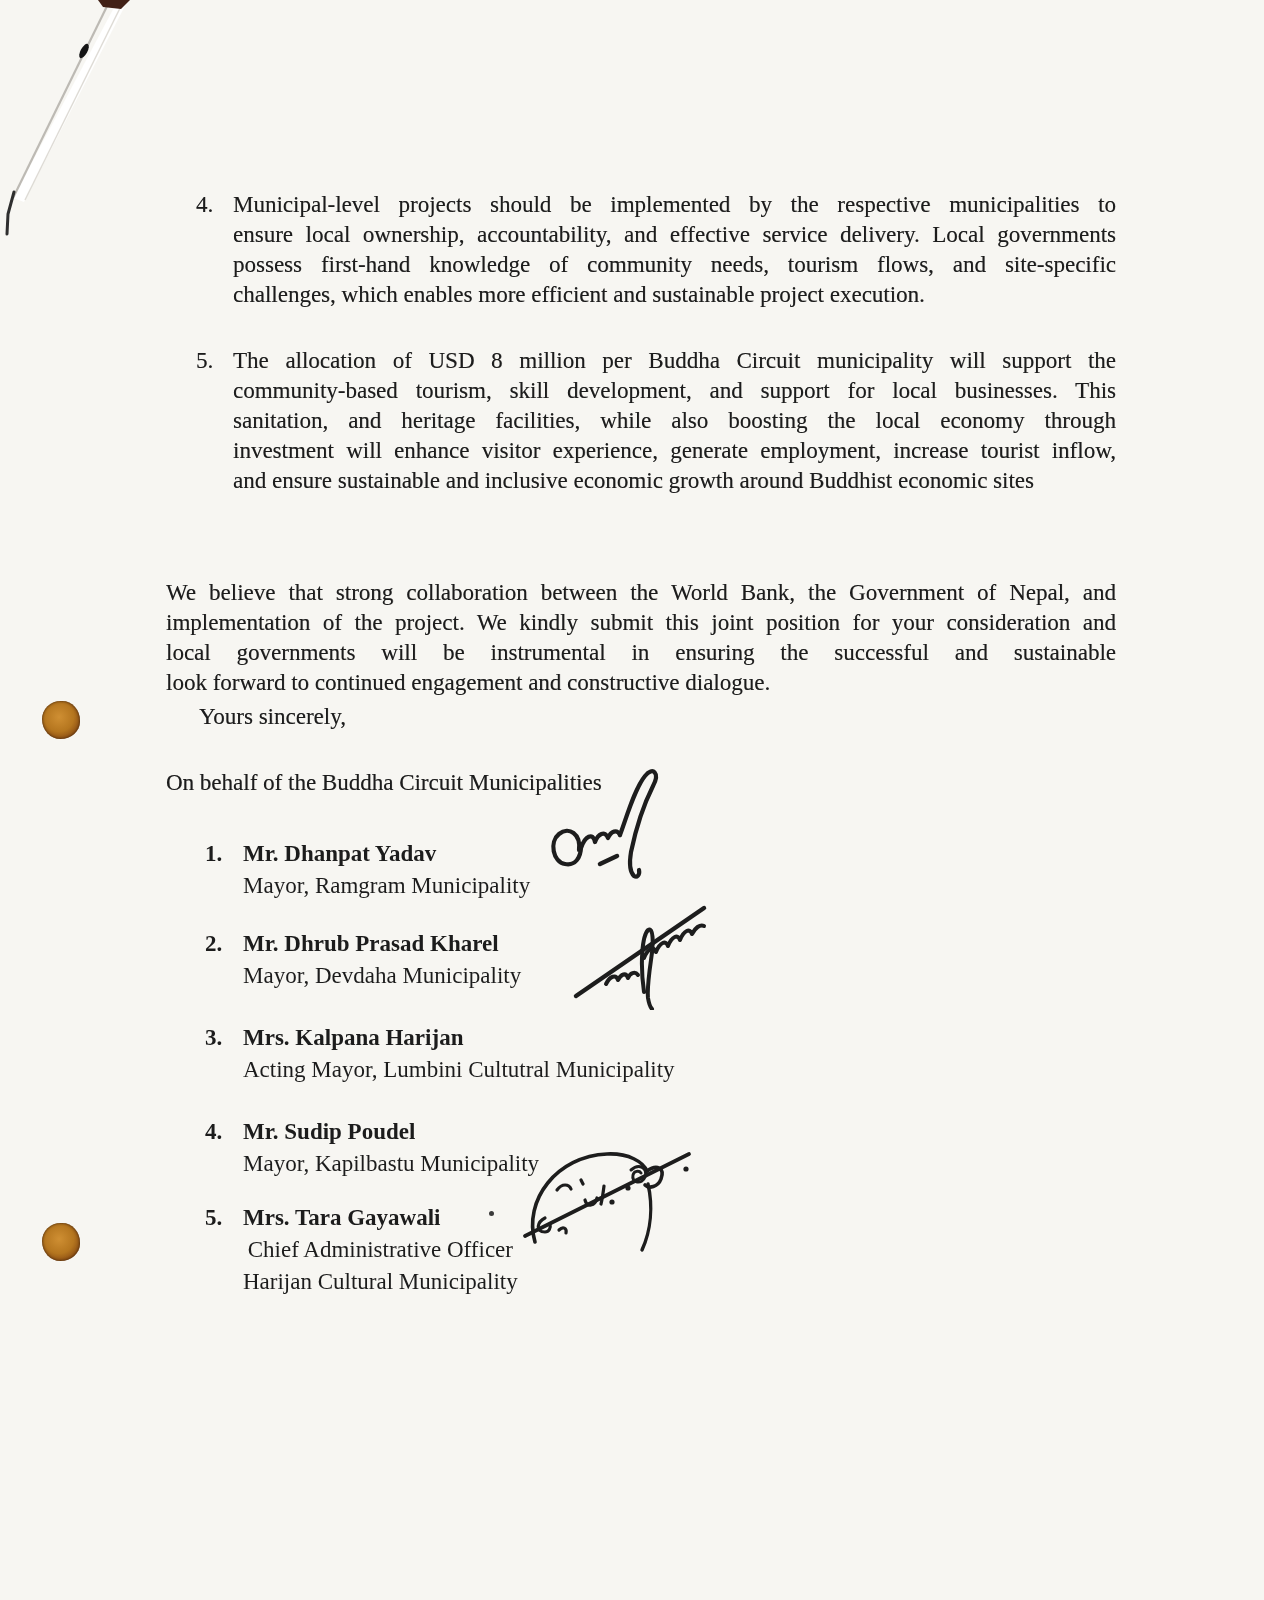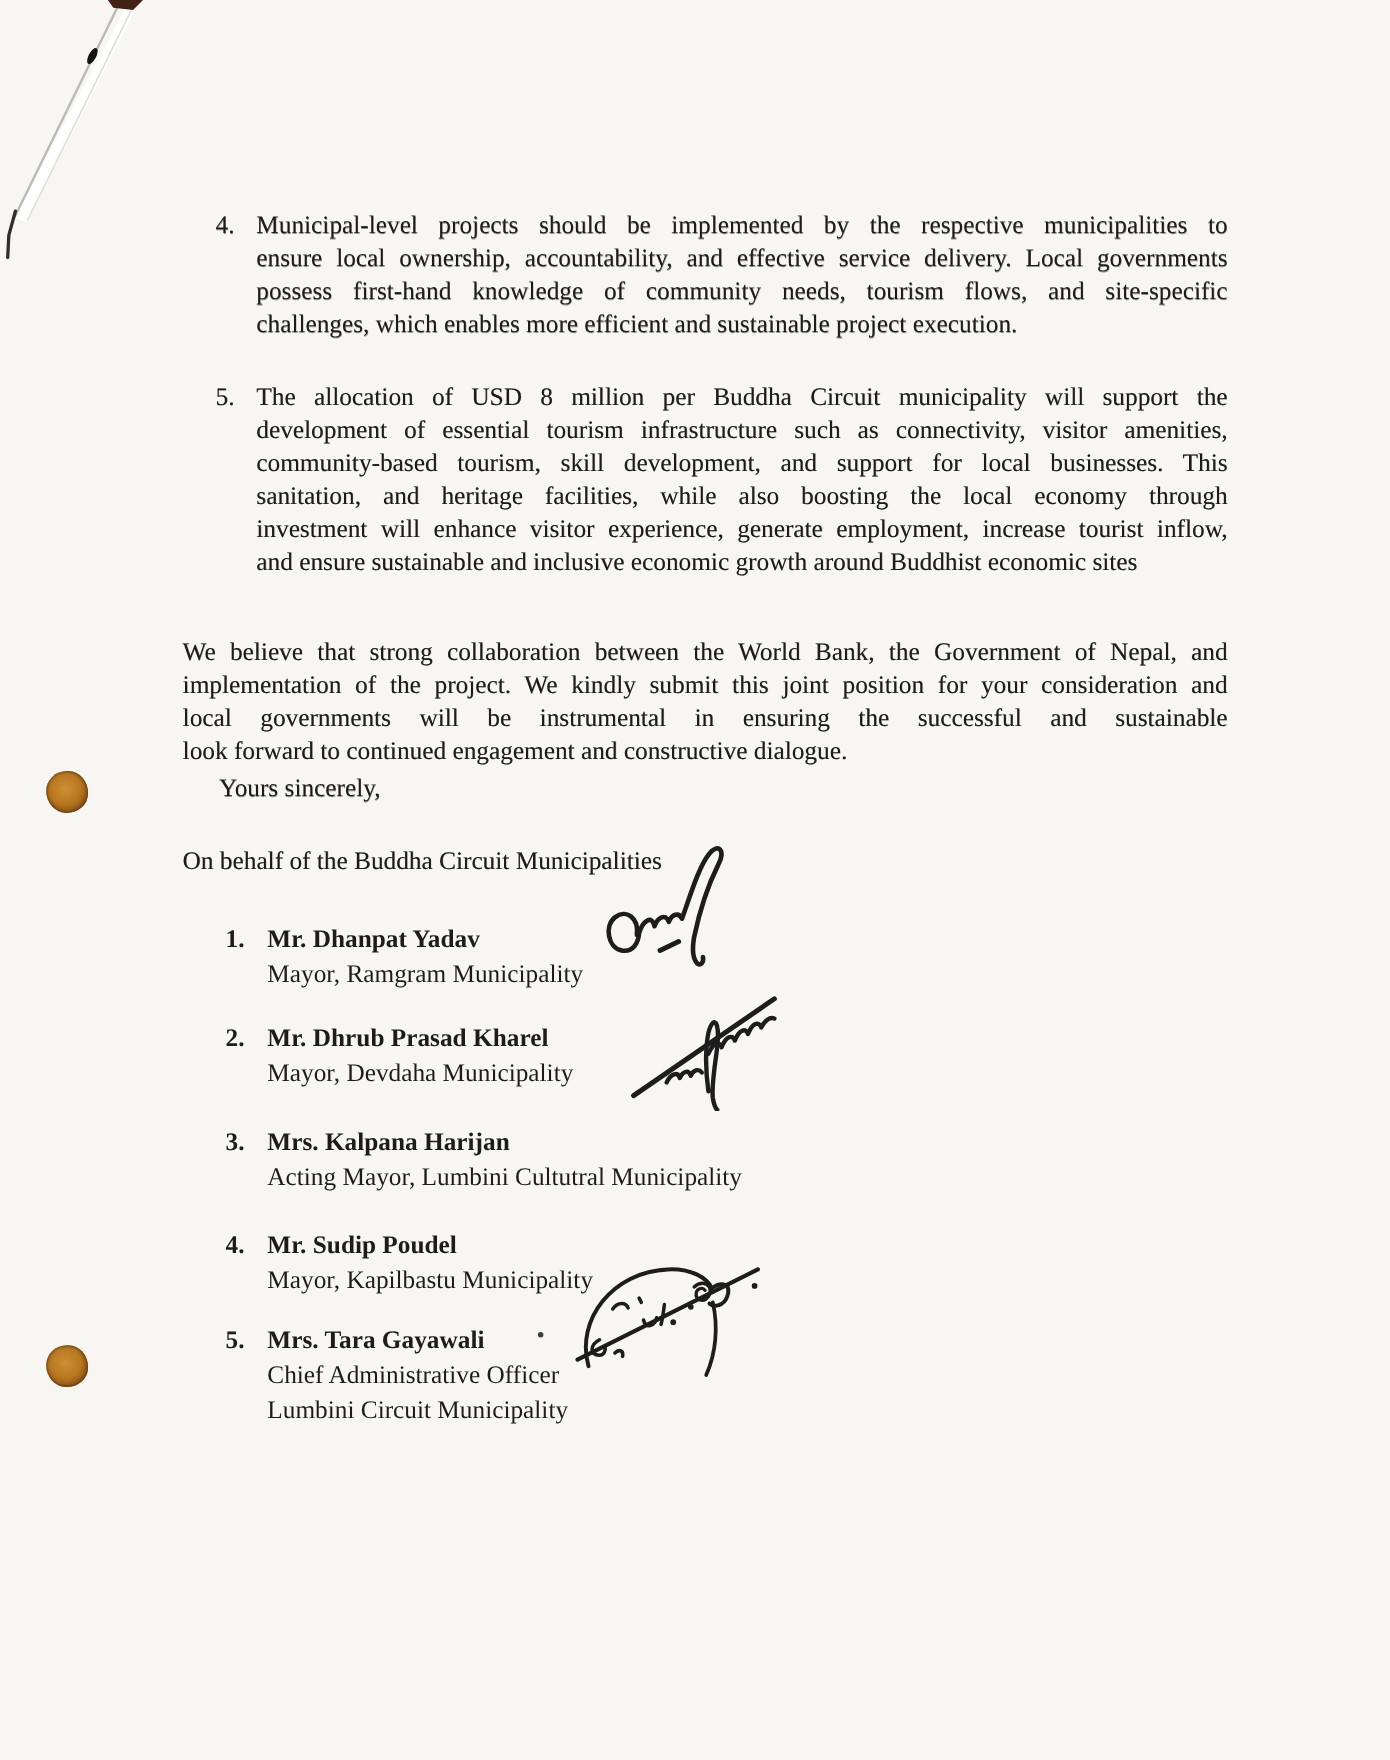--- a/index.html
+++ b/index.html
@@ -21,21 +21,21 @@
   .num-point { position: absolute; display: flex; left: 196px; }
   .num-point .num { width: 37px; flex: none; }
   .num-point .ptext { width: 883px; }
   .jline { text-align: justify; text-align-last: justify; white-space: nowrap; }
   .jline.last { text-align-last: left; }
   .para { position: absolute; left: 166px; width: 950px; }
   .line-block { position: absolute; left: 166px; white-space: nowrap; }
   .signatory { position: absolute; left: 205px; display: flex; font-size: 23px; line-height: 32px; }
   .signatory .num { width: 38px; flex: none; font-weight: bold; }
   .sig-name { font-weight: bold; white-space: nowrap; }
-  .sig-title { white-space: nowrap; }
+  .sig-title { white-space: nowrap; text-align: center; }
   .sig-svg { position: absolute; pointer-events: none; }
   .sig-svg path { fill: none; stroke: #1d1d1d; stroke-linecap: round; stroke-linejoin: round; }
   .crease-svg { position: absolute; left: 0; top: 0; }
   .punch-hole {
     position: absolute;
     width: 38px; height: 38px;
     border-radius: 50% 47% 52% 49% / 48% 52% 46% 53%;
     background: radial-gradient(circle at 45% 42%, #cf8f33 0%, #b5761f 48%, #8a4d14 76%, #4e2708 96%);
     box-shadow: inset 0 0 3px #3a1d06;
   }
@@ -70,21 +70,20 @@
       <div class="jline">ensure local ownership, accountability, and effective service delivery. Local governments</div>
       <div class="jline">possess first-hand knowledge of community needs, tourism flows, and site-specific</div>
       <div class="jline last">challenges, which enables more efficient and sustainable project execution.</div>
     </div>
   </div>
 
   <div class="num-point body-text" style="top:346px;">
     <div class="num">5.</div>
     <div class="ptext">
       <div class="jline">The allocation of USD 8 million per Buddha Circuit municipality will support the</div>
-      <div class="jline">development of essential tourism infrastructure such as connectivity, visitor amenities,</div>
       <div class="jline">community-based tourism, skill development, and support for local businesses. This</div>
       <div class="jline">sanitation, and heritage facilities, while also boosting the local economy through</div>
       <div class="jline">investment will enhance visitor experience, generate employment, increase tourist inflow,</div>
       <div class="jline last">and ensure sustainable and inclusive economic growth around Buddhist economic sites</div>
     </div>
   </div>
 
   <div class="para body-text" style="top:556px;margin-top:22px;">
     <div class="jline">We believe that strong collaboration between the World Bank, the Government of Nepal, and</div>
     <div class="jline">implementation of the project. We kindly submit this joint position for your consideration and</div>
@@ -126,21 +125,21 @@
       <div class="sig-name">Mr. Sudip Poudel</div>
       <div class="sig-title">Mayor, Kapilbastu Municipality</div>
     </div>
   </div>
 
   <div class="signatory" style="top:1202px;">
     <div class="num">5.</div>
     <div>
       <div class="sig-name">Mrs. Tara Gayawali</div>
       <div class="sig-title">Chief Administrative Officer</div>
-      <div class="sig-title">Lumbini Circuit Municipality</div>
+      <div class="sig-title">Harijan Cultural Municipality</div>
     </div>
   </div>
 
   <svg class="sig-svg" style="left:545px; top:766px;" width="130" height="122" viewBox="0 0 130 122">
     <path d="M 34 84 C 36 68 24 60 14 68 C 4 76 8 96 20 98 C 30 100 36 92 36 80" stroke-width="4.2"></path>
     <path d="M 36 82 C 40 70 48 66 50 76 C 53 68 60 64 63 72 C 66 65 72 63 75 69" stroke-width="4.2"></path>
     <path d="M 75 69 C 82 50 90 22 100 10 C 108 0 115 7 108 20 C 100 36 91 62 86 86 C 84 98 85 106 89 110 C 92 112 95 109 94 104" stroke-width="4.2"></path>
     <path d="M 55 98 L 72 90" stroke-width="4.5"></path>
   </svg>
 

